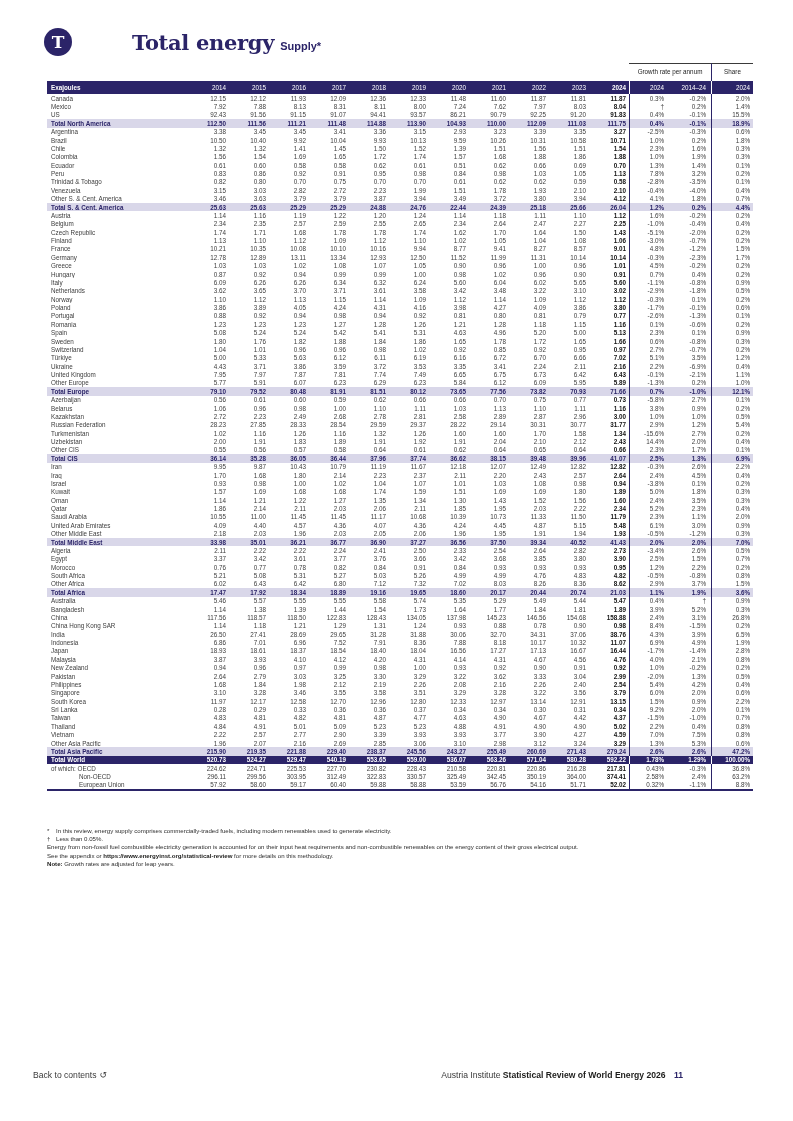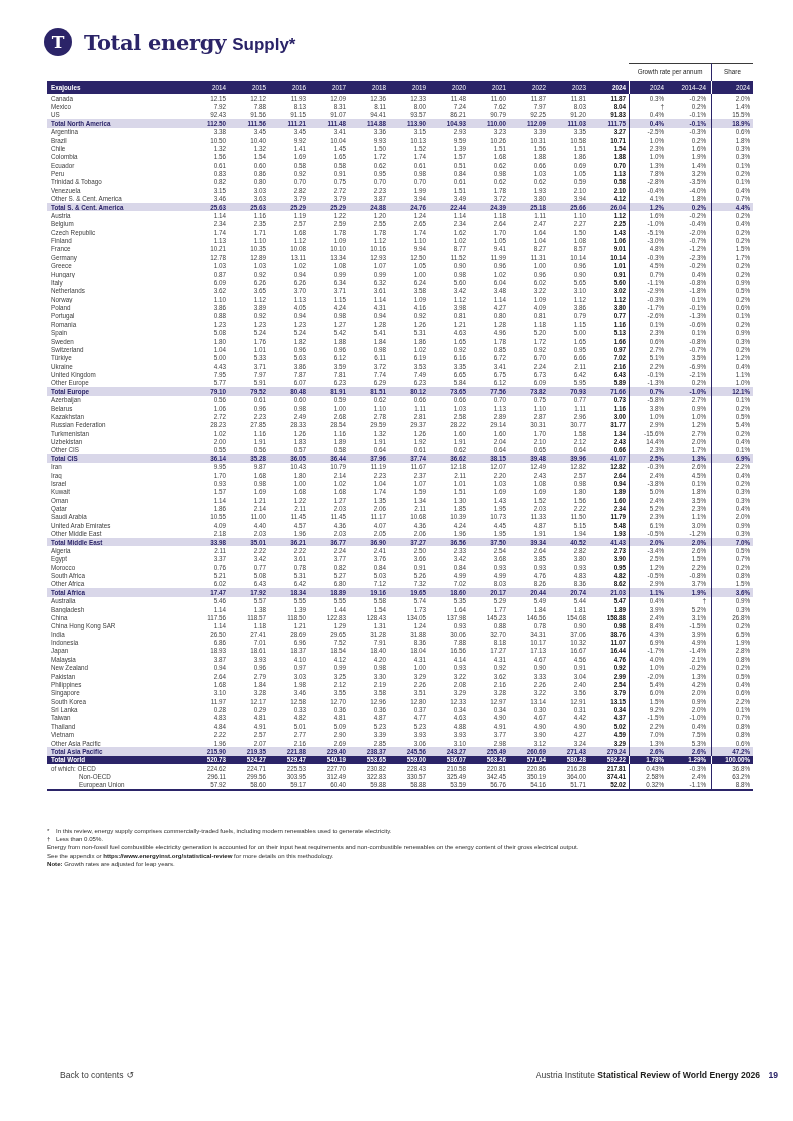--- a/index.html
+++ b/index.html
@@ -11,21 +11,21 @@
   *{margin:0;padding:0;box-sizing:border-box;}
   html,body{background:#fff;}
   body{font-family:"Liberation Sans",sans-serif;color:var(--body);}
   .page{position:relative;width:793px;height:1121px;background:#fff;overflow:hidden;}
 
   
   .title-row{position:absolute;left:44px;top:28px;display:flex;align-items:center;}
   .logo-circle{width:28px;height:28px;border-radius:50%;background:var(--navy);display:flex;align-items:center;justify-content:center;margin-right:12px;}
   .logo-circle span{color:#fff;font-family:"DejaVu Serif",serif;font-weight:bold;font-size:17px;line-height:1;}
   .t-main{font-family:"DejaVu Serif",serif;font-weight:bold;font-size:21px;color:var(--navy);letter-spacing:-0.3px;}
-  .t-sub{font-family:"Liberation Sans",sans-serif;font-size:17px;color:var(--navy);margin-left:6px;}
+  .t-sub{font-family:"Liberation Sans",sans-serif;font-size:11px;color:var(--navy);margin-left:6px;}
 
   
   .table-wrap{position:absolute;left:47px;top:63px;width:706px;}
   .mini-header{display:flex;height:18px;font-size:6.3px;color:#1c1c1c;}
   .mh-spacer{width:582px;}
   .mh-growth{width:82px;border-top:1px solid #3a3a3a;text-align:center;padding-top:4px;}
   .mh-share{width:42px;border-top:1px solid #3a3a3a;border-left:1px solid var(--navy);text-align:center;padding-top:4px;}
 
   .band{display:flex;height:13px;background:var(--navy);color:#fff;align-items:center;font-size:6.3px;}
   .band .clabel{font-weight:bold;}
@@ -48,37 +48,37 @@
   .row.world .g1,.row.world .share{border-left-color:#fff;}
   .clabel.ind{padding-left:32px;}
 
   
   .notes{position:absolute;left:47px;top:827px;width:706px;font-size:6.1px;line-height:8.2px;color:#2e2e2e;}
   .notes p{position:relative;padding-left:0;}
   .notes .sym{display:inline-block;width:9px;}
   .notes b{font-weight:bold;color:#1d1d1b;}
 
   
-  .footer{position:absolute;left:60px;top:1070px;width:718px;display:flex;justify-content:space-between;align-items:flex-end;font-size:8.6px;color:#3a3a3a;}
+  .footer{position:absolute;left:33px;top:1070px;width:650px;display:flex;justify-content:space-between;align-items:flex-end;font-size:8.6px;color:#3a3a3a;}
   .back-link{display:flex;align-items:center;gap:3px;cursor:pointer;color:#3a3a3a;text-decoration:none;}
   .back-icon{font-size:9px;color:#3a3a3a;}
   .brand{color:#3a3a3a;}
   .brand b{color:#1d1d1b;}
   .pageno{color:var(--navy);font-weight:bold;margin-left:6px;}
 </style>
 </head>
 <body>
 
 <div class="page">
 
   <header class="title-row">
     <div class="logo-circle">
       <span>T</span>
     </div>
-    <h1 style="display:flex;align-items:baseline;">
+    <h1 style="display:flex;align-items:baseline;margin-left:48px;">
       <span class="t-main">Total energy</span>
       <span class="t-sub">Supply*</span>
     </h1>
   </header>
 
   <section class="table-wrap">
     <div class="mini-header">
       <div class="mh-spacer"></div>
       <div class="mh-growth">Growth rate per annum</div>
       <div class="mh-share">Share</div>
@@ -1524,17 +1524,17 @@
   </section>
 
   <footer class="footer">
     <a class="back-link">
       <span>Back to contents</span>
       <span class="back-icon">↺</span>
     </a>
     <div class="brand">
       <span>Austria Institute</span>
       <b>Statistical Review of World Energy 2026</b>
-      <span class="pageno">19</span>
+      <span class="pageno">11</span>
     </div>
   </footer>
 
 </div>
 
 </body></html>

